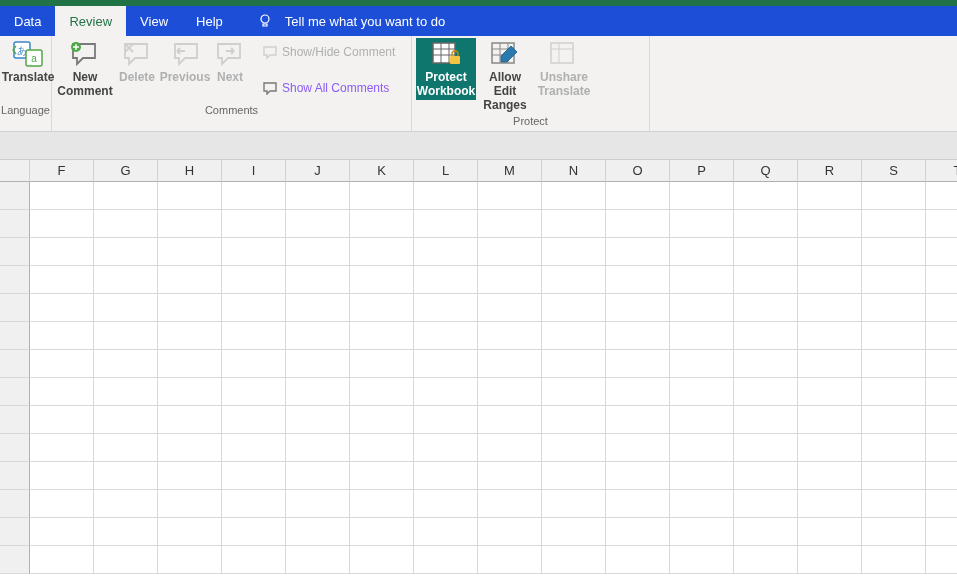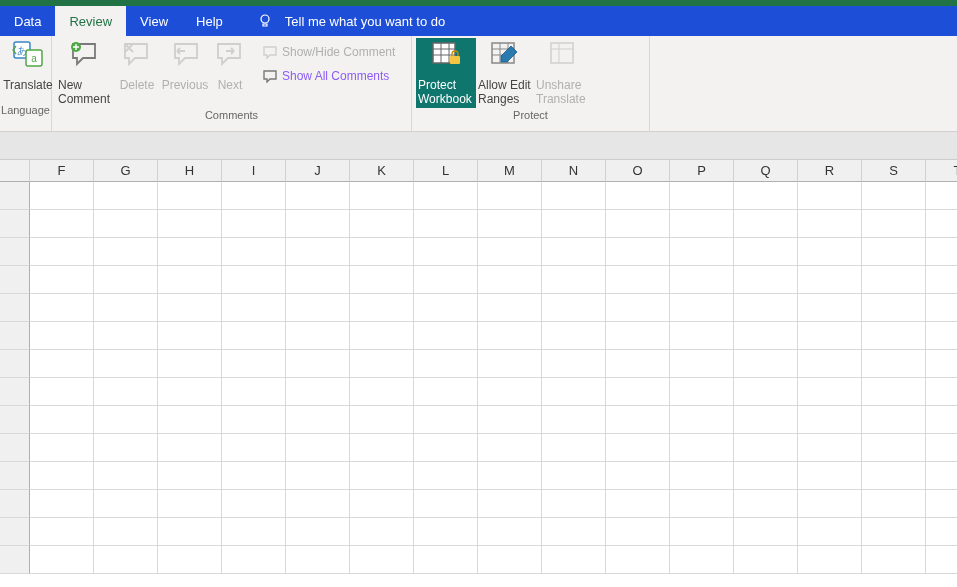--- a/index.html
+++ b/index.html
@@ -12,21 +12,21 @@
 .tab.active { background: #f3f2f1; color: #217346; }
 .tell-me { display: flex; align-items: center; color: #fff; font-size: 13px; margin-left: 20px; }
 .tell-me .bulb { margin-right: 12px; width: 16px; height: 16px; }
 
 .ribbon { background: #f3f2f1; display: flex; height: 96px; border-bottom: 1px solid #d0d0d0; }
 .group { display: flex; flex-direction: column; border-right: 1px solid #d8d8d8; height: 96px; }
 .group-body { display: flex; flex: 1; align-items: flex-start; padding: 2px 4px 0 4px; }
 .group-label { text-align: center; font-size: 11px; color: #666; padding-bottom: 16px; padding-top: 1px; }
 
 .big-btn { display: flex; flex-direction: column; align-items: center; justify-content: center; width: 58px; padding: 2px 2px; cursor: pointer; }
-.big-btn .lbl { font-size: 12px; color: #444; line-height: 14px; margin-top: 10px; }
+.big-btn .lbl { font-size: 12px; color: #444; text-align: center; line-height: 14px; margin-top: 2px; font-weight: bold; }
 .big-btn.disabled .lbl { color: #b0b0b0; }
 .big-btn.selected { background: #0f766e; }
 .big-btn.selected .lbl { color: #fff; }
 
 .small-btn { display: flex; align-items: center; font-size: 12px; color: #8b5cf6; padding: 3px 6px; cursor: pointer; }
 .small-btn.disabled { color: #b0b0b0; }
 .small-btn .icn { width: 16px; height: 14px; margin-right: 4px; }
 
 .icon32 { width: 32px; height: 28px; }
 
@@ -102,21 +102,21 @@
         </svg>
         <div class="lbl">Previous</div>
       </div>
       <div class="big-btn disabled" style="width:40px">
         <svg class="icon32" viewBox="0 0 32 28">
           <path d="M4 4h22v14H14l-6 6v-6H4z" fill="none" stroke="#cfcfcf" stroke-width="1.8"></path>
           <path d="M12 11h8m0 0l-3-3m3 3l-3 3" fill="none" stroke="#cfcfcf" stroke-width="1.8"></path>
         </svg>
         <div class="lbl">Next</div>
       </div>
-      <div style="display:flex;flex-direction:column;gap:4px;padding-top:4px;margin-left:6px">
+      <div style="display:flex;flex-direction:column;gap:16px;padding-top:4px;margin-left:6px">
         <div class="small-btn disabled">
           <svg class="icn" viewBox="0 0 16 14">
               <path d="M2 2h12v8H8l-3 3v-3H2z" fill="none" stroke="#cfcfcf" stroke-width="1.4"></path>
             </svg>
           <span>Show/Hide Comment</span>
         </div>
         <div class="small-btn">
           <svg class="icn" viewBox="0 0 16 14">
               <path d="M2 2h12v8H8l-3 3v-3H2z" fill="none" stroke="#7a7a7a" stroke-width="1.4"></path>
             </svg>

